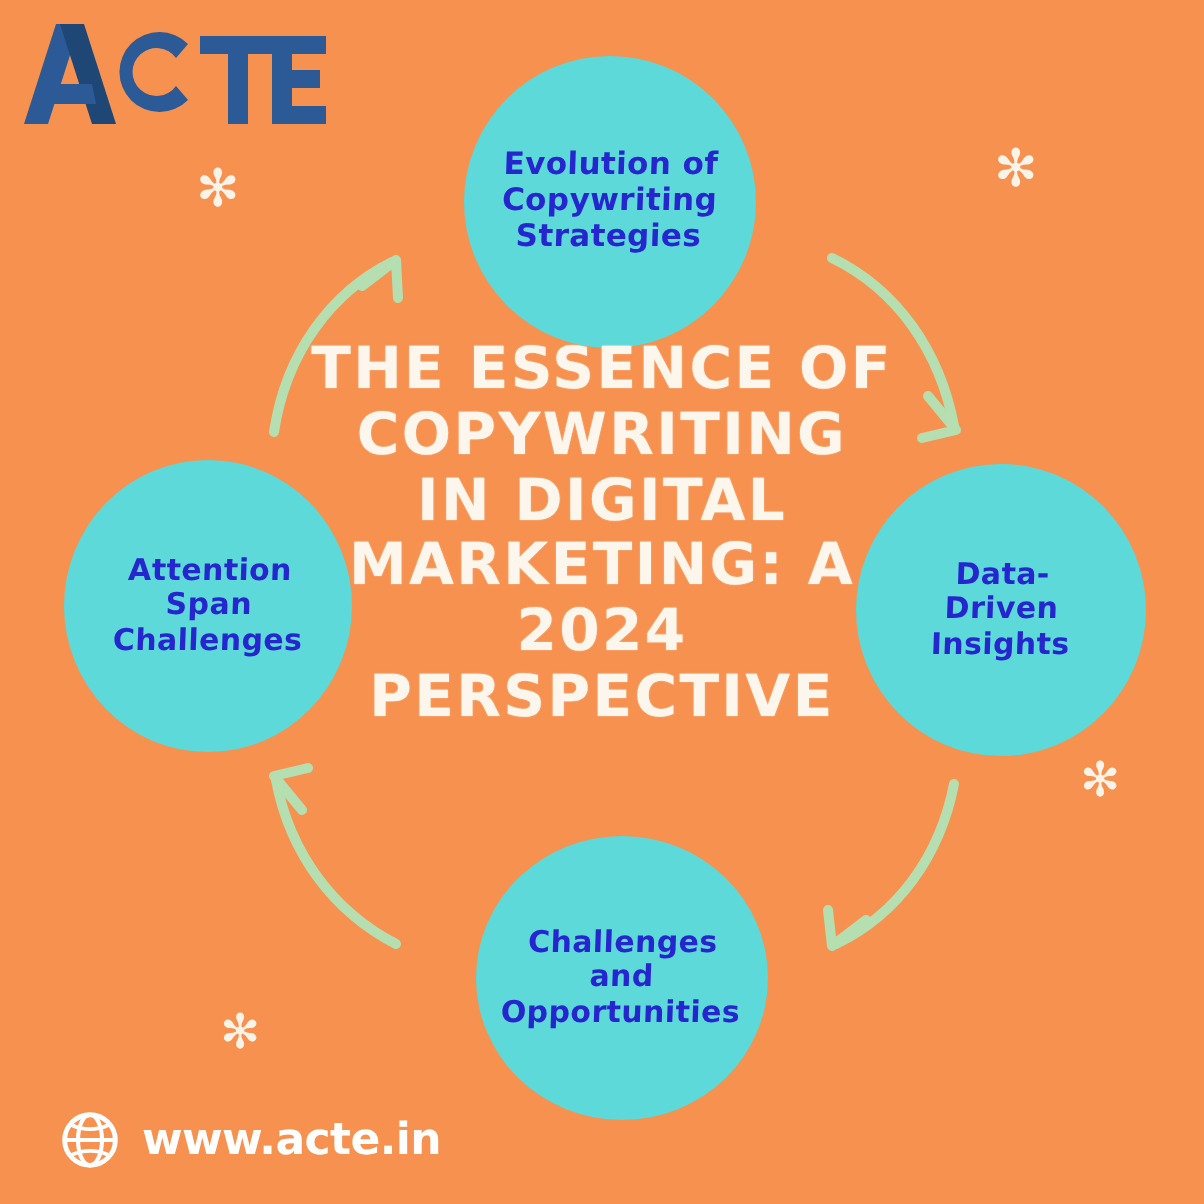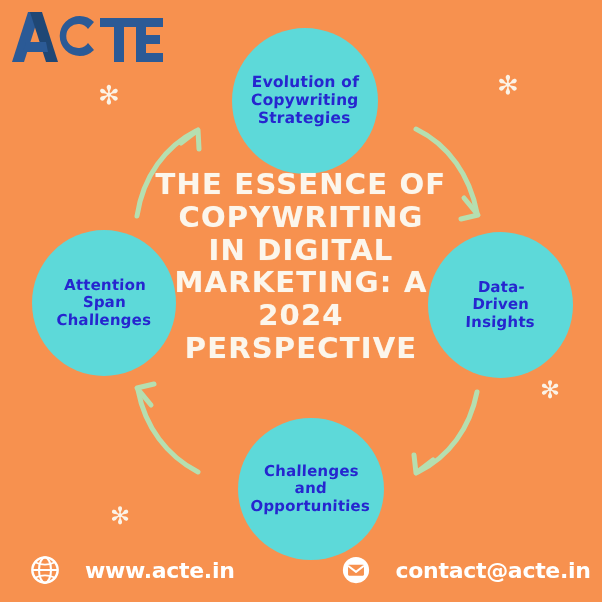--- a/index.html
+++ b/index.html
@@ -96,21 +96,21 @@
     left: 0;
     bottom: 0;
     width: 602px;
     height: 64px;
     display: flex;
     align-items: center;
   }
   .contact {
     display: flex;
     align-items: center;
-    gap: 25px;
+    gap: 11px;
   }
   #contact-web   { margin-left: 30px; }
   #contact-email { margin-left: 106px; }
   .contact-text {
     color: #ffffff;
     font-family: "DejaVu Sans", sans-serif;
     font-weight: 700;
     font-size: 22px;
     letter-spacing: -0.3px;
   }
@@ -211,24 +211,16 @@
       <svg class="contact-icon" viewBox="0 0 32 32">
         <circle cx="16" cy="16" r="13.5" fill="none" stroke="#ffffff" stroke-width="2.6"></circle>
         <ellipse cx="16" cy="16" rx="6.4" ry="13.5" fill="none" stroke="#ffffff" stroke-width="2.2"></ellipse>
         <line x1="2.8" y1="16" x2="29.2" y2="16" stroke="#ffffff" stroke-width="2.2"></line>
         <path d="M6 8 Q16 12.5 26 8" fill="none" stroke="#ffffff" stroke-width="2"></path>
         <path d="M6 24 Q16 19.5 26 24" fill="none" stroke="#ffffff" stroke-width="2"></path>
       </svg>
       <span class="contact-text">www.acte.in</span>
     </div>
 
-    <div class="contact" id="contact-email">
-      <svg class="contact-icon" viewBox="0 0 32 32">
-        <circle cx="16" cy="16" r="14" fill="#ffffff"></circle>
-        <rect x="7.5" y="10.5" width="17" height="11.5" rx="1.2" fill="#f7914f"></rect>
-        <path d="M7.5 11.4 L16 18 L24.5 11.4" fill="none" stroke="#ffffff" stroke-width="2.1" stroke-linejoin="round"></path>
-      </svg>
-      <span class="contact-text">contact@acte.in</span>
-    </div>
 
   </div>
 
 </div>
 
 </body></html>

